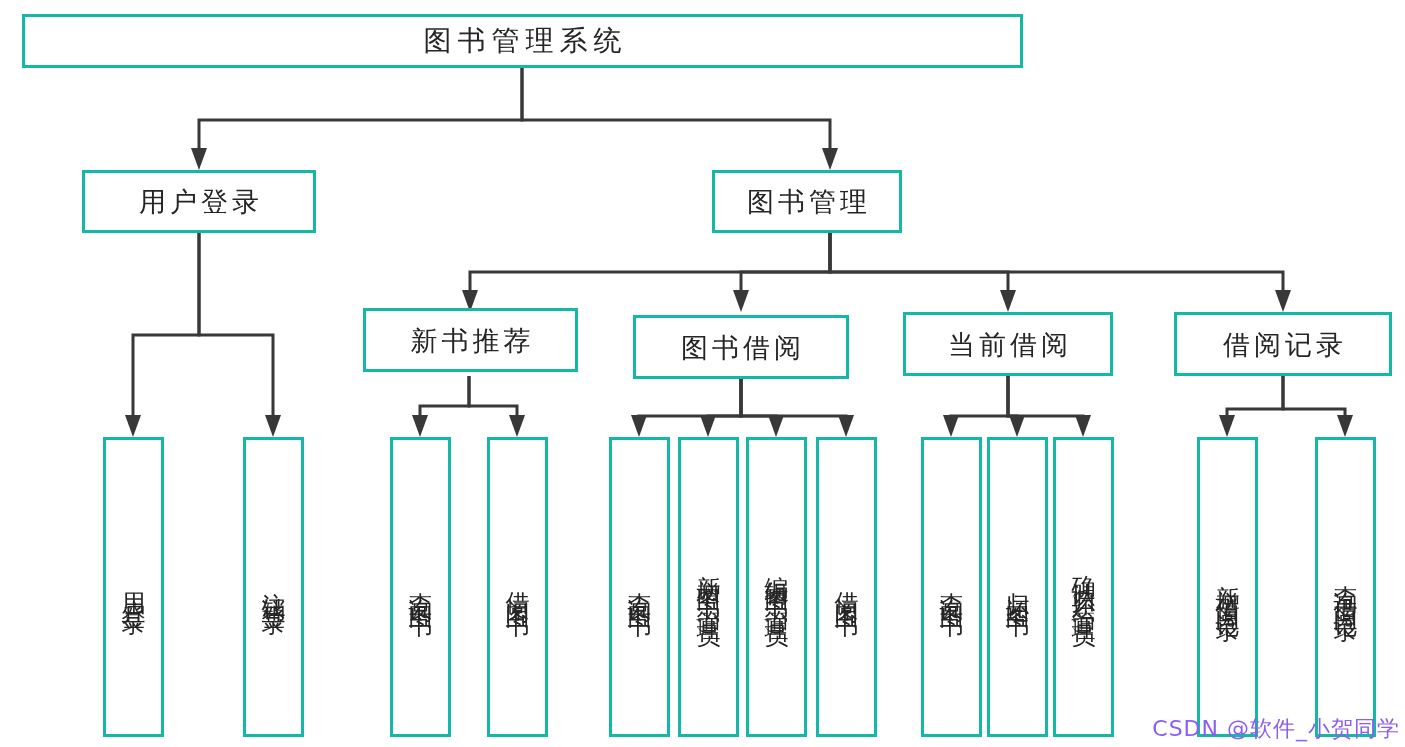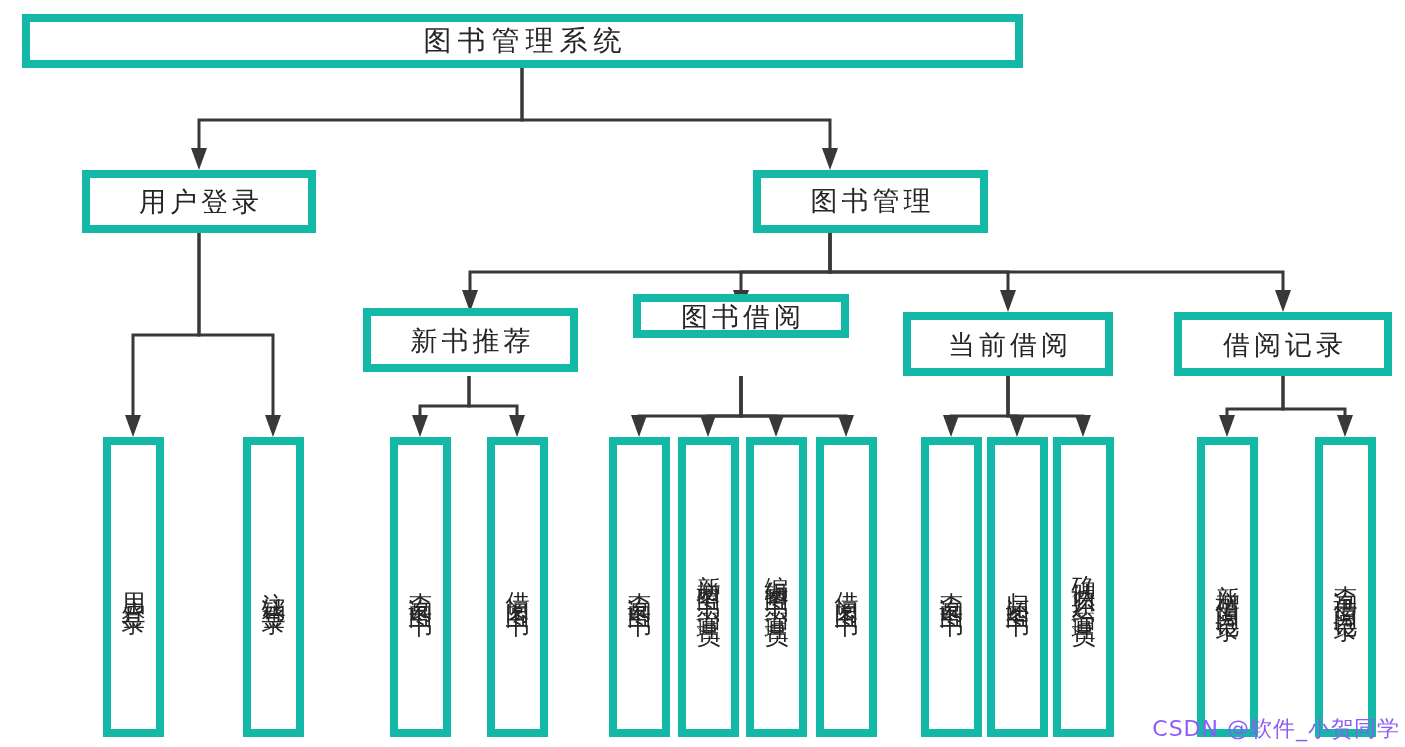--- a/index.html
+++ b/index.html
@@ -9,21 +9,21 @@
     background:#ffffff;
     font-family:"DejaVu Sans","Liberation Sans",sans-serif;
     overflow:hidden;
   }
   svg.connectors{position:absolute;left:0;top:0;width:1405px;height:747px;}
   svg.connectors path{stroke:#383838;stroke-width:3;fill:none;}
   svg.connectors polygon{fill:#383838;stroke:none;}
   .node{
     position:absolute;
     box-sizing:border-box;
-    border:8px solid #14b8a6;
+    border:3px solid #14b8a6;
     background:#ffffff;
     display:flex;align-items:center;justify-content:center;
     color:#252525;
   }
   .node.h span{
     font-size:27px;
     letter-spacing:4px;
     white-space:nowrap;
     text-indent:4px;
     line-height:1;
@@ -90,27 +90,27 @@
       <polygon points="1219,415 1235,415 1227,437"></polygon>
       <path d="M 1283 376 V 409 H 1345 V 429"></path>
       <polygon points="1337,415 1353,415 1345,437"></polygon>
     </svg>
   <div class="node h root" style="left: 22px; top: 14px; width: 1001px; height: 54px;">
       <span>图书管理系统</span>
     </div>
     <div class="node h" style="left: 82px; top: 170px; width: 234px; height: 63px;">
       <span>用户登录</span>
     </div>
-    <div class="node h" style="left: 753px; top: 170px; width: 235px; height: 63px; font-family: Liberation Serif, serif;">
+    <div class="node h" style="left: 712px; top: 170px; width: 190px; height: 63px;">
       <span>图书管理</span>
     </div>
     <div class="node h" style="left: 363px; top: 308px; width: 215px; height: 64px;">
       <span>新书推荐</span>
     </div>
-    <div class="node h" style="left: 633px; top: 294px; width: 216px; height: 44px; text-align: center;">
+    <div class="node h" style="left: 633px; top: 315px; width: 216px; height: 64px; text-align: center;">
       <span>图书借阅</span>
     </div>
     <div class="node h" style="left: 1174px; top: 312px; width: 218px; height: 64px;">
       <span>借阅记录</span>
     </div>
     <div class="node h" style="left: 903px; top: 312px; width: 210px; height: 64px;">
       <span>当前借阅</span>
     </div>
     <div class="node v" style="left: 103px; top: 437px; width: 61px; height: 300px;">
       <span>用户登录</span>

